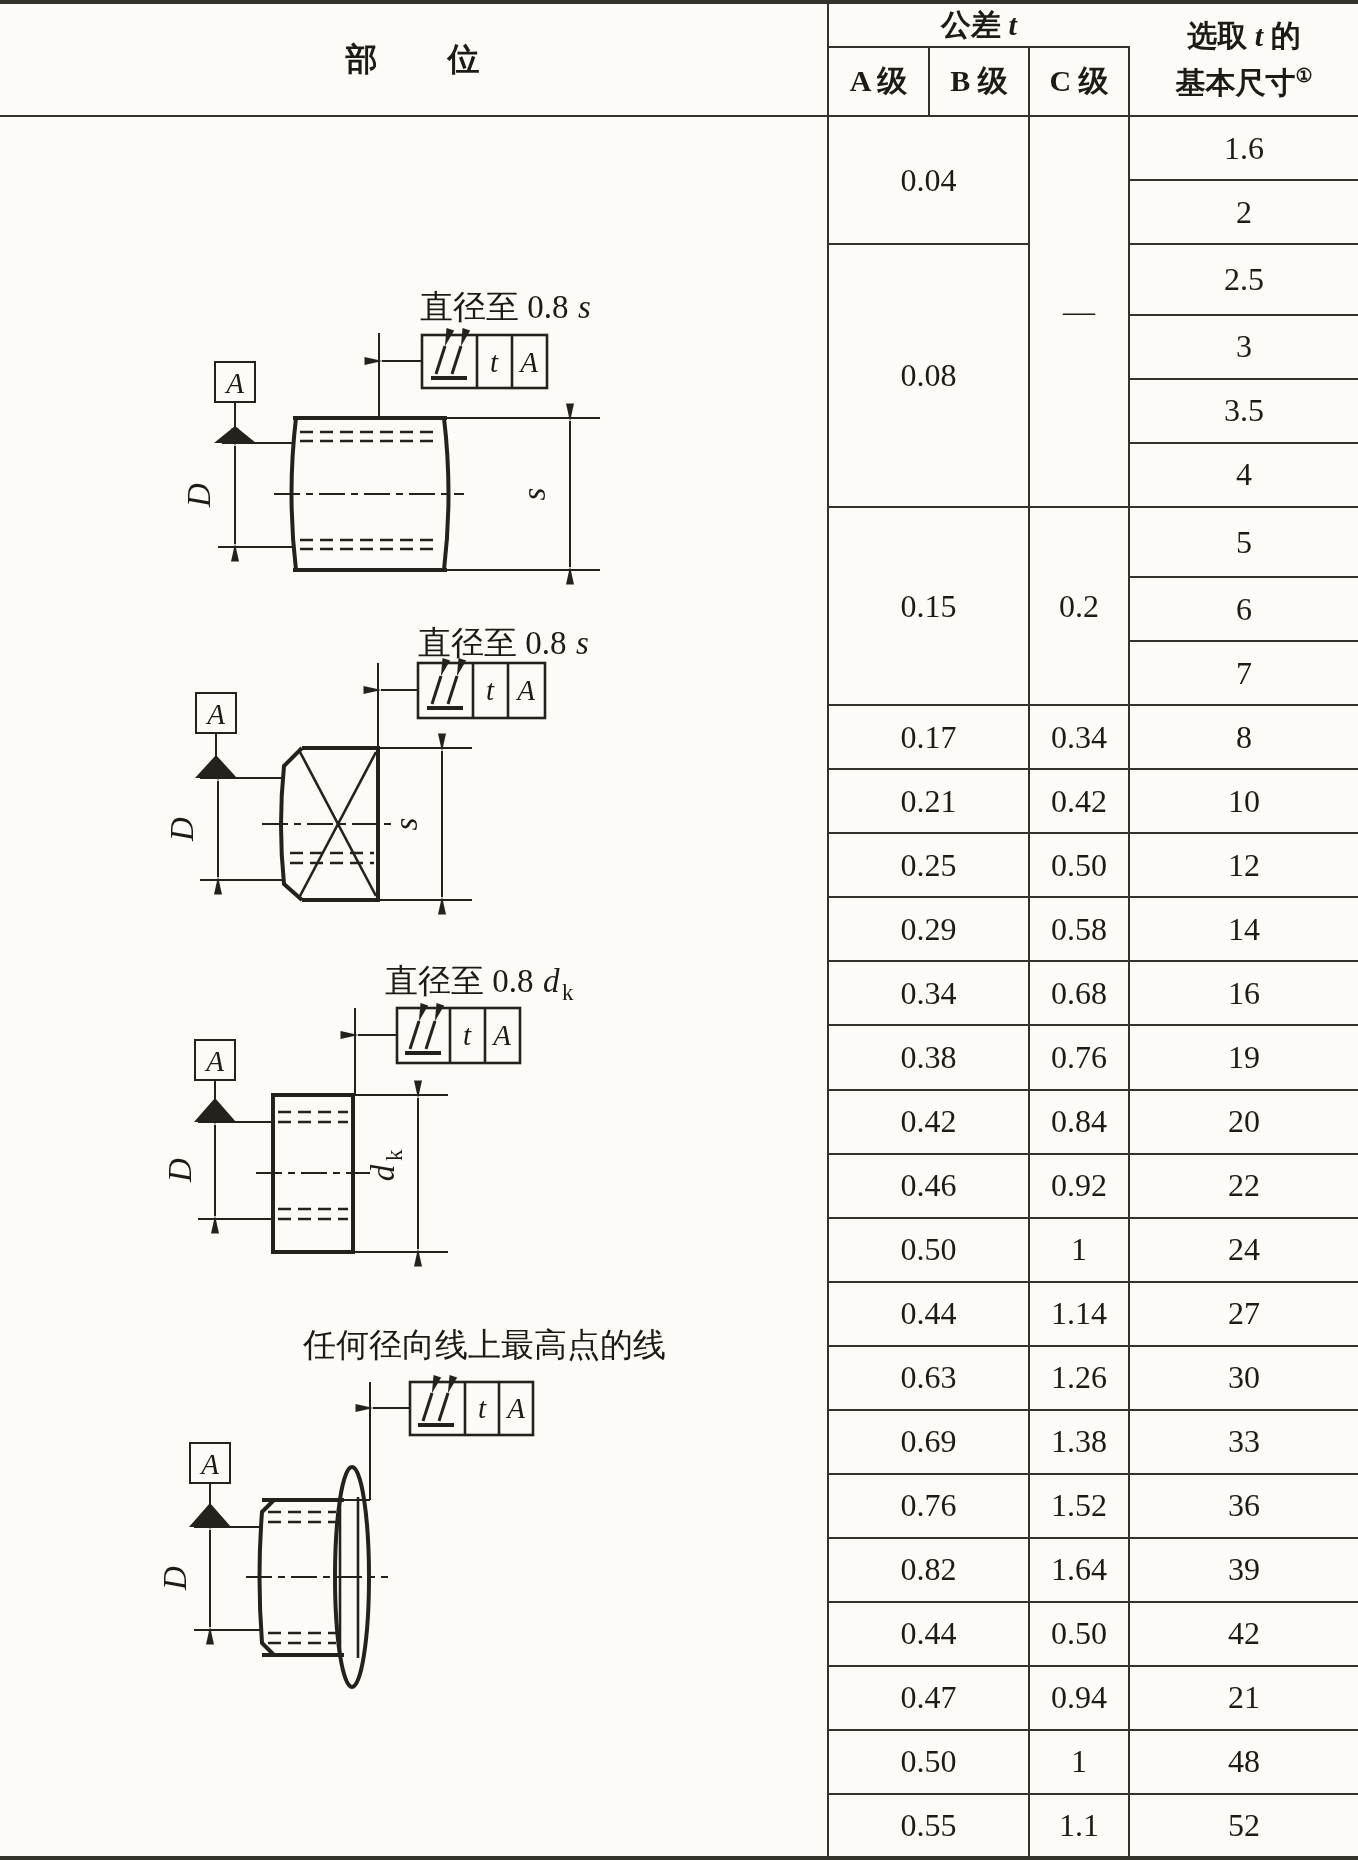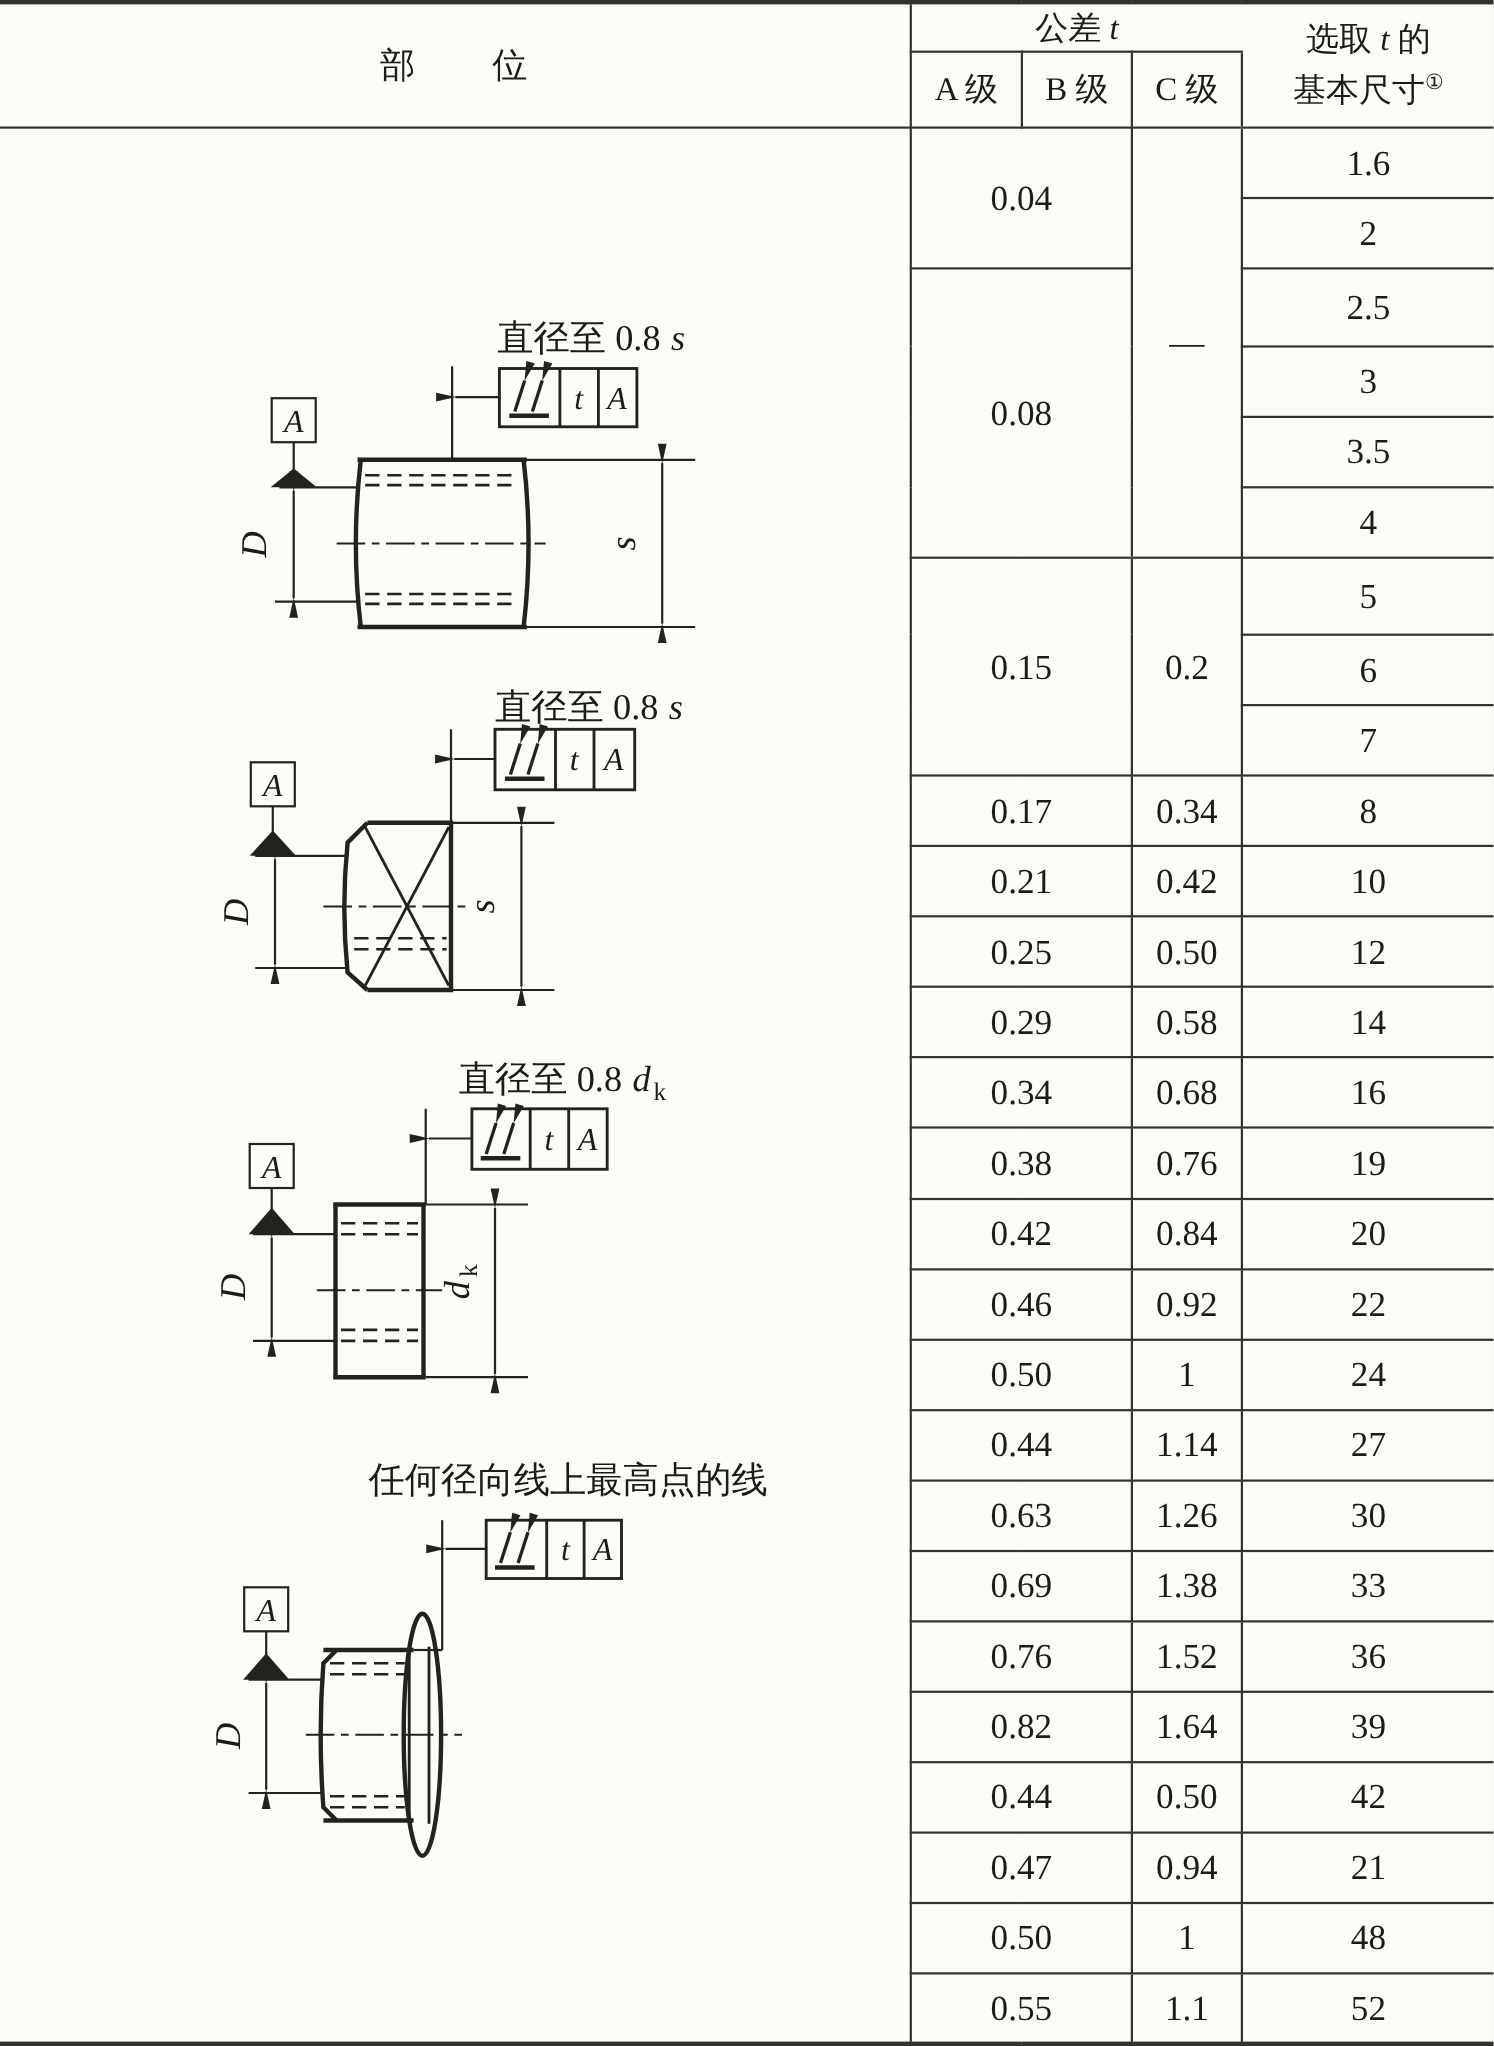--- a/index.html
+++ b/index.html
@@ -6,30 +6,30 @@
   .page{
     position:relative;width:1358px;height:1860px;background:#fcfbf7;
     font-family:"Liberation Serif","DejaVu Serif",serif;color:#1c1b16;overflow:hidden;
   }
   table.tol{
     position:absolute;left:0;top:0;width:1358px;height:1860px;
     border-collapse:collapse;table-layout:fixed;
     border-top:4px solid #34332b;border-bottom:4px solid #34332b;
   }
   th,td{padding:0;text-align:center;vertical-align:middle;font-weight:normal;}
-  th{font-size:30px;}
+  th{font-size:30px;font-weight:bold;}
   td{font-size:32px;}
   .b-r{border-right:2px solid #34332b;}
   .b-b{border-bottom:2px solid #34332b;}
   .hdr-sep{border-bottom:2px solid #34332b;}
   th.part-h{font-size:32px;letter-spacing:2px;}
   th.size-h{line-height:1.55;}
   sup.fn{font-size:19px;vertical-align:super;line-height:0;}
   i{font-family:"Liberation Serif",serif;}
-  td.part-cell{vertical-align:top;padding-left:32px;}
+  td.part-cell{vertical-align:top;}
   svg.figs{display:block;}
   svg text{fill:#1c1b16;font-family:"Liberation Serif","DejaVu Serif",serif;}
   .lbl{font-size:33px;}
   .it{font-style:italic;}
   .sub{font-size:23px;}
   .fcf-t{font-size:29px;font-style:italic;}
   .thick{stroke:#23221c;stroke-width:4;fill:none;}
   .med{stroke:#23221c;stroke-width:2.6;fill:none;}
   .thin{stroke:#23221c;stroke-width:2;fill:none;}
   .dash{stroke:#23221c;stroke-width:2.4;fill:none;stroke-dasharray:13 7;}

